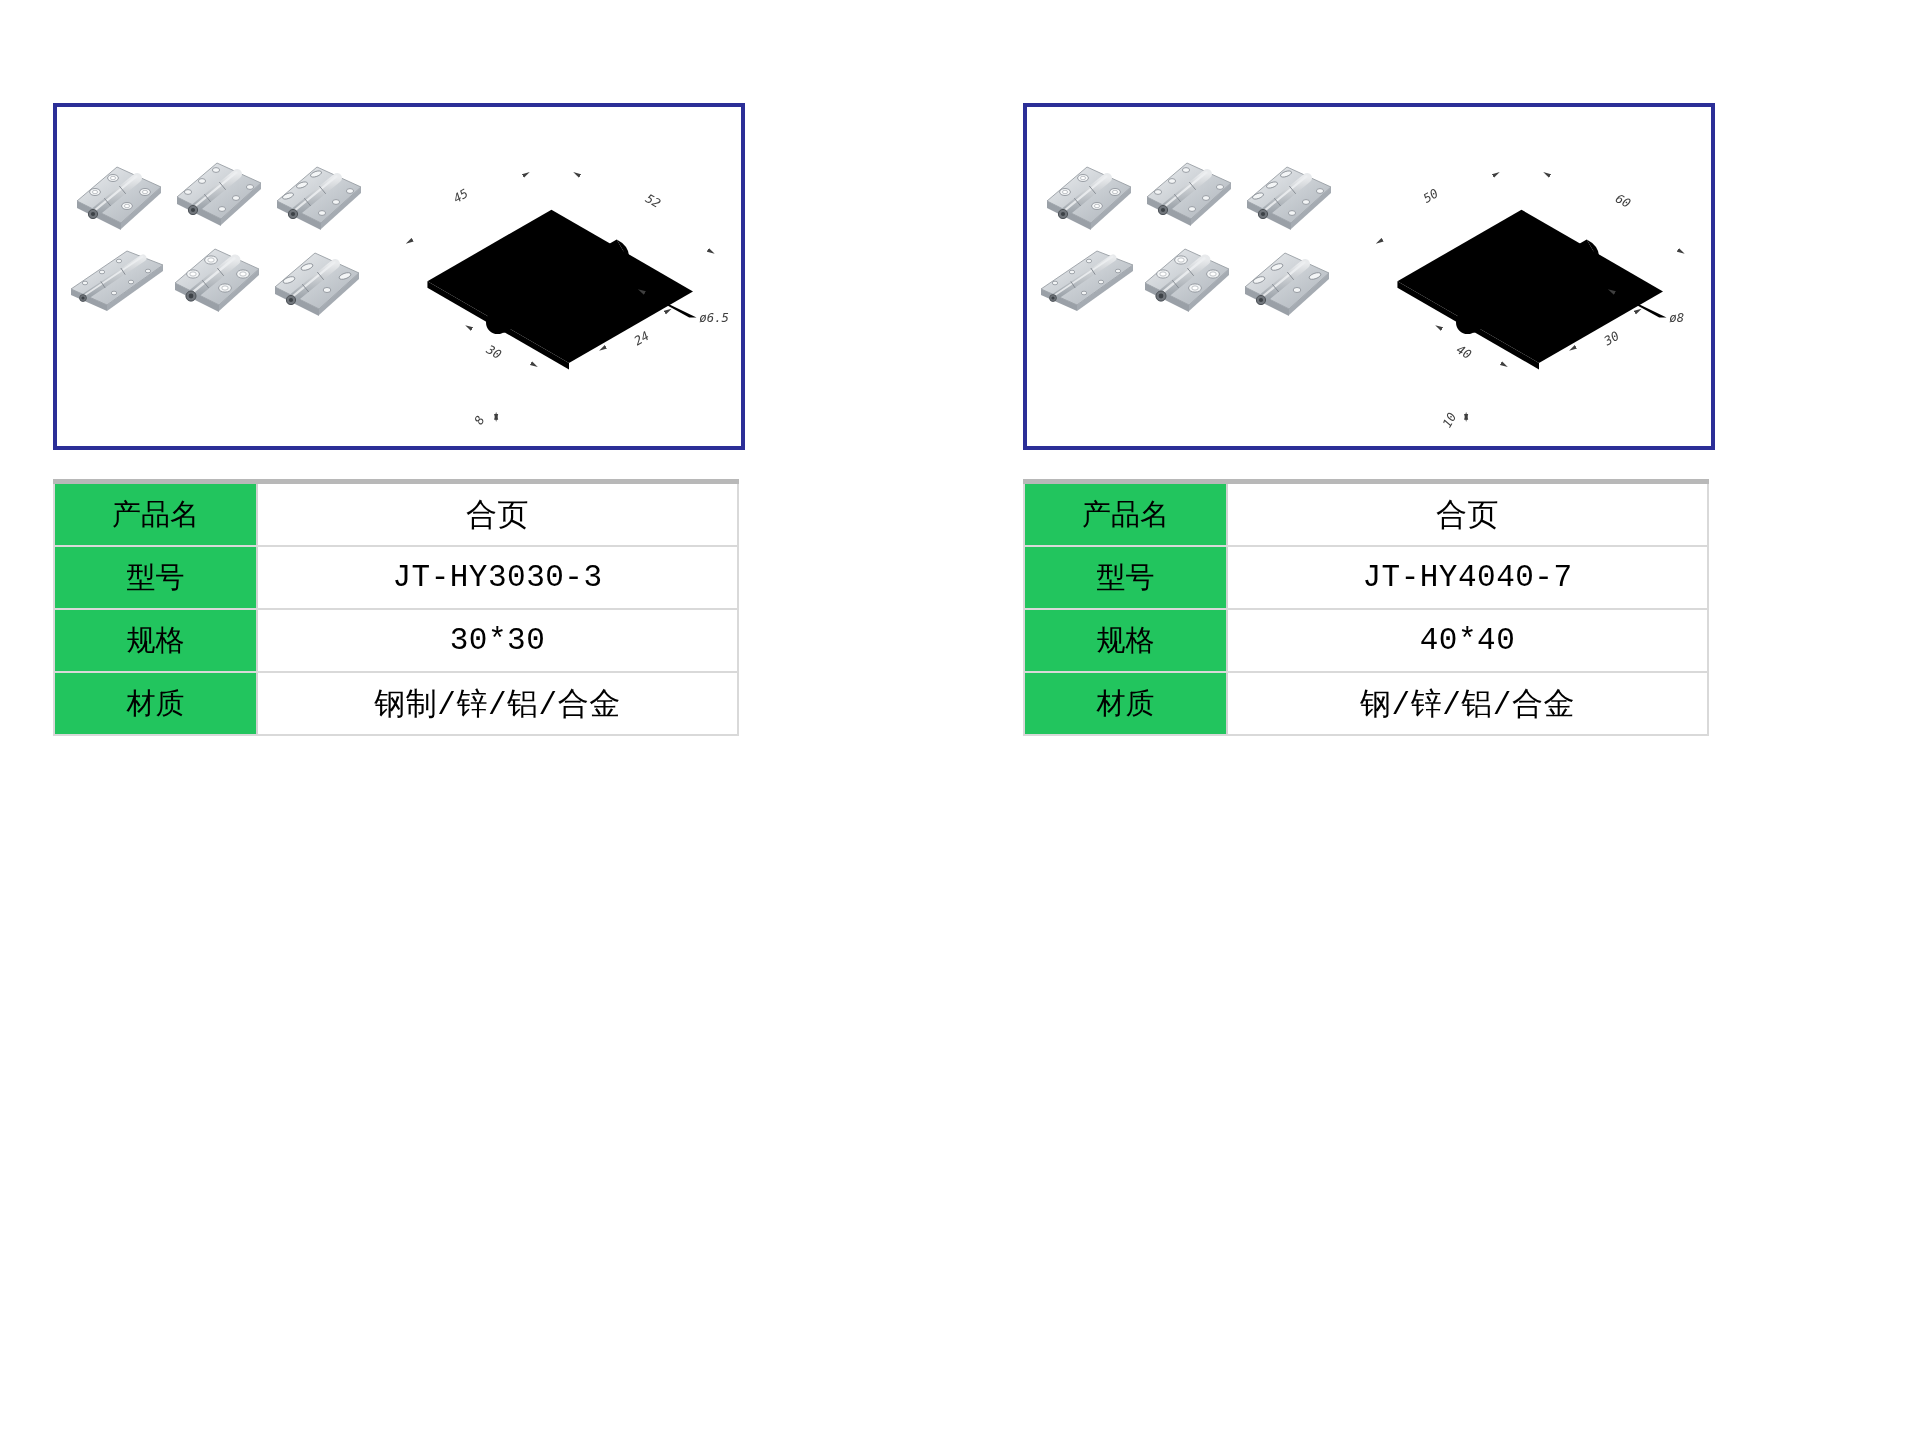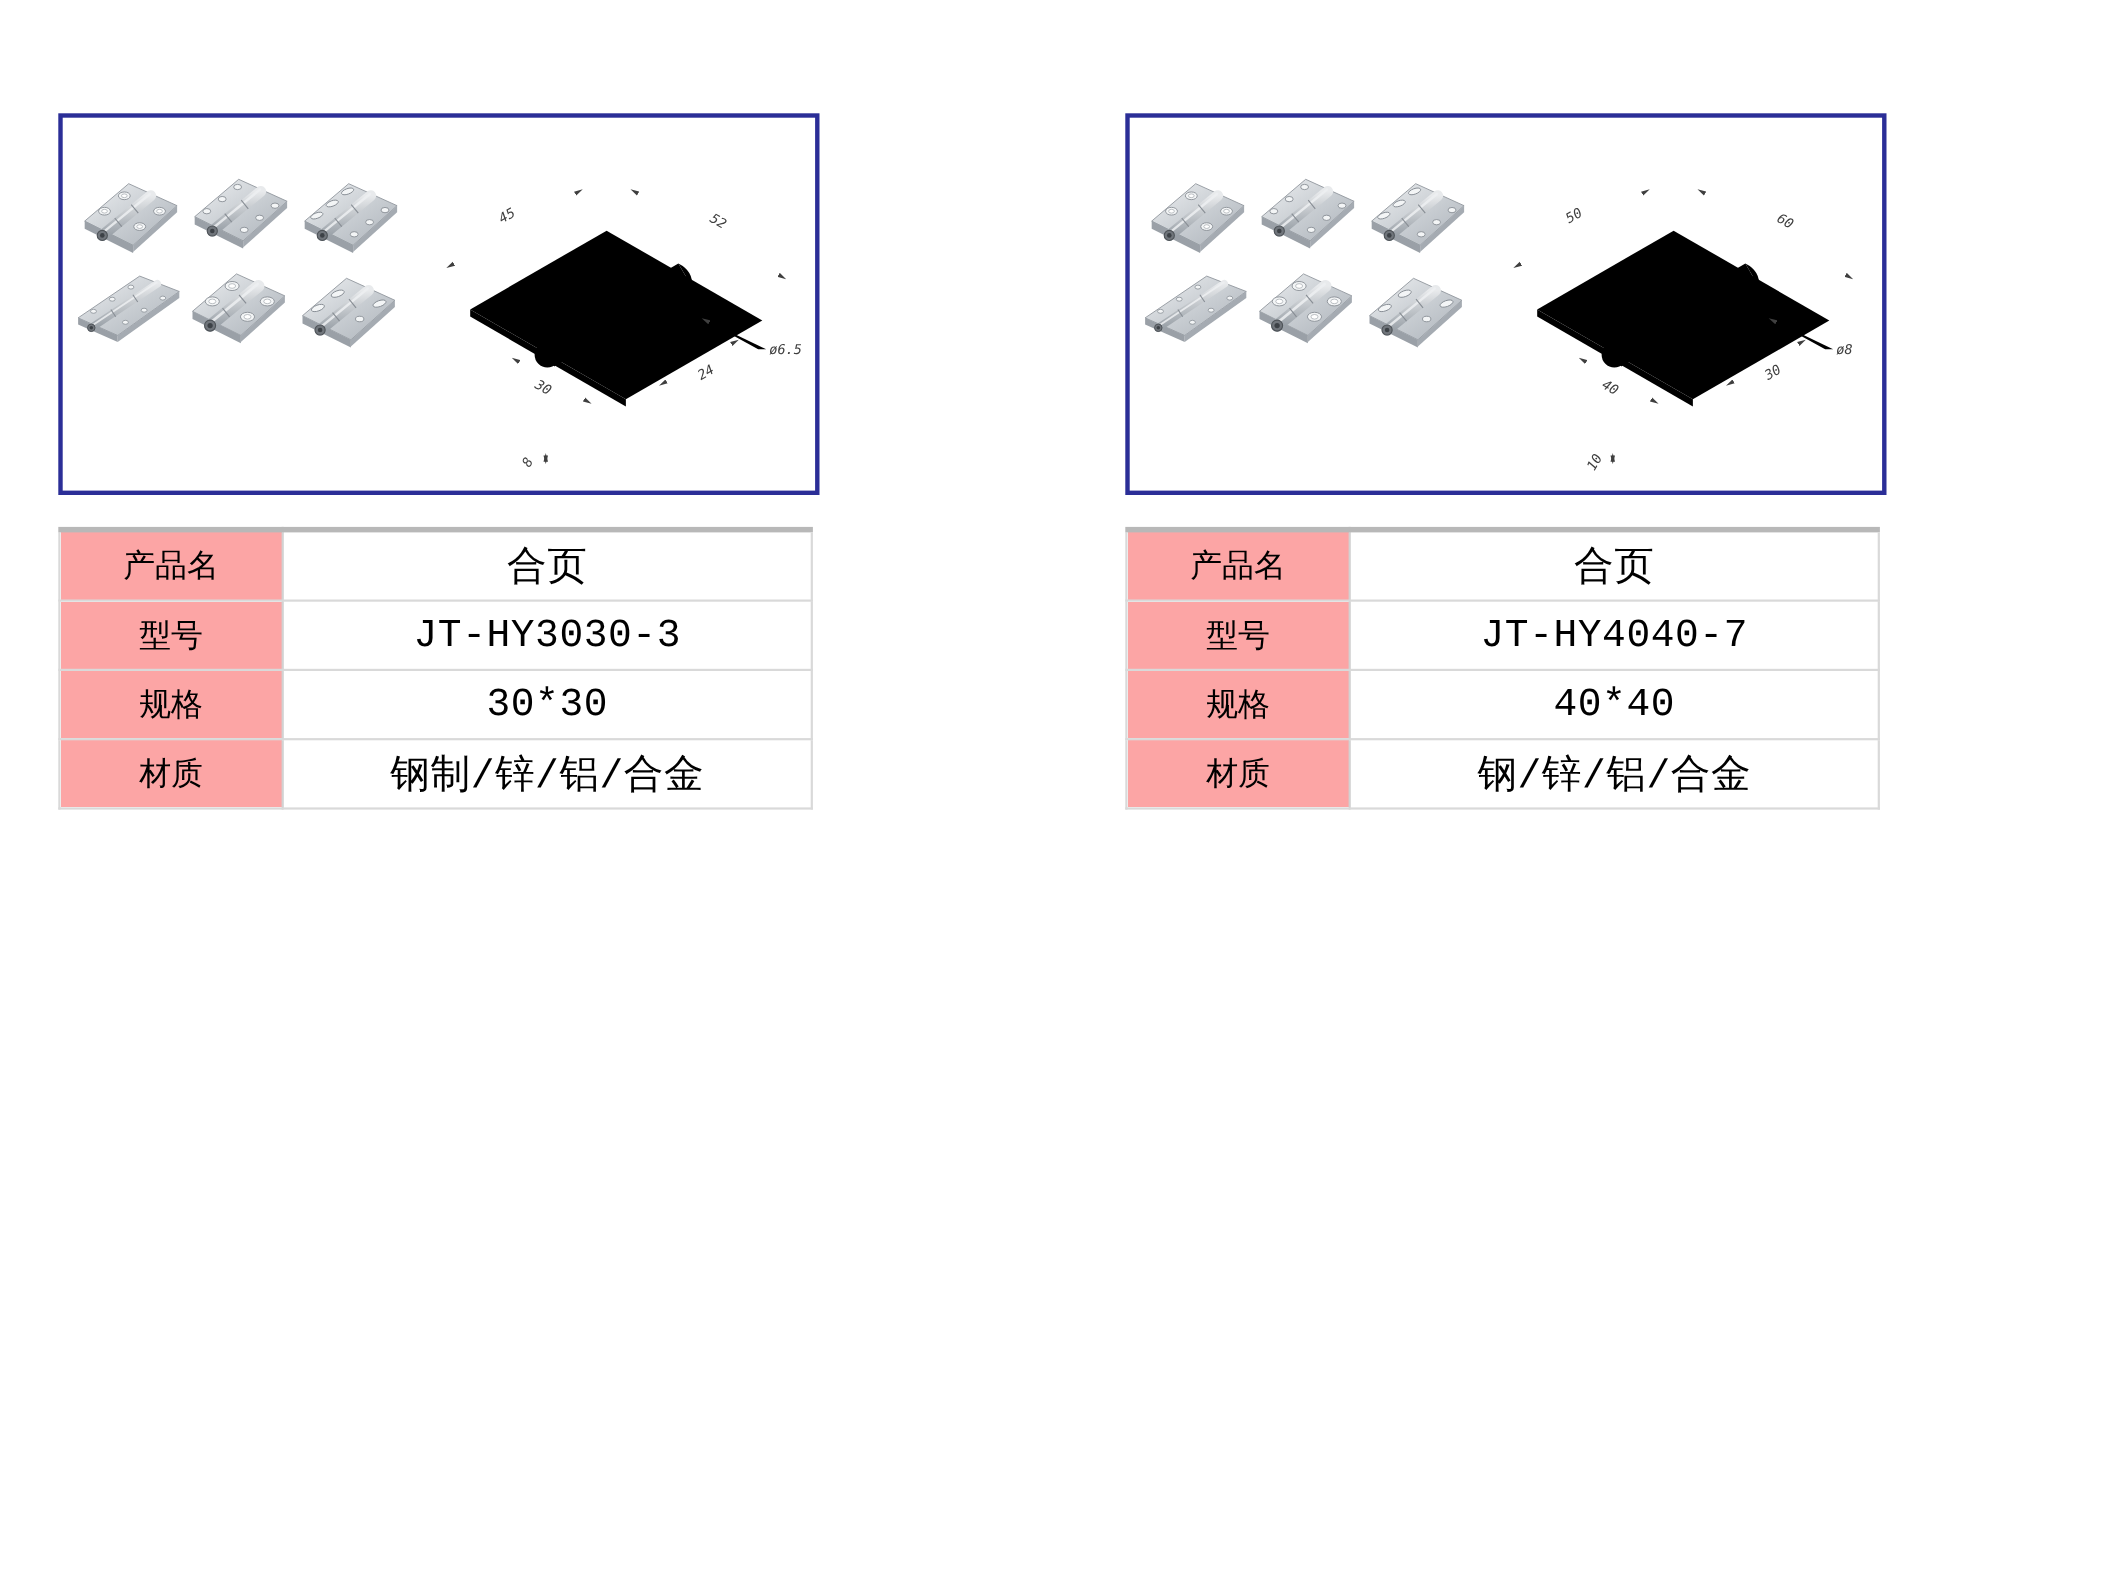--- a/index.html
+++ b/index.html
@@ -30,27 +30,27 @@
     border-top:5px solid #b8b8b8;
   }
   #table-0 { left:53px;  top:479px; }
   #table-1 { left:1023px; top:479px; }
   .spec-table td {
     border:2px solid #d9d9d9; height:59px;
     text-align:center; vertical-align:middle;
     font-size:29px; overflow:hidden;
   }
   .spec-table td.lab {
-    background:#fca5a5;
+    background:#22c55e;
     border-right:2px solid #d2d2d2;
     margin-left:24px;
   }
   .spec-table td.val {
     font-family:"Liberation Mono","Liberation Sans", monospace;
-    font-size:36px; letter-spacing:0.5px;margin-left:20px;
+    font-size:31px; letter-spacing:0.5px;margin-left:20px;
   }
 </style>
 </head>
 <body>
 
 <svg aria-hidden="true" style="position:absolute;width:0;height:0">
 <defs>
   <linearGradient id="gPlate" x1="0" y1="0" x2="1" y2="1">
     <stop offset="0" stop-color="#edeff1"></stop>
     <stop offset="0.55" stop-color="#c7ccd1"></stop>

